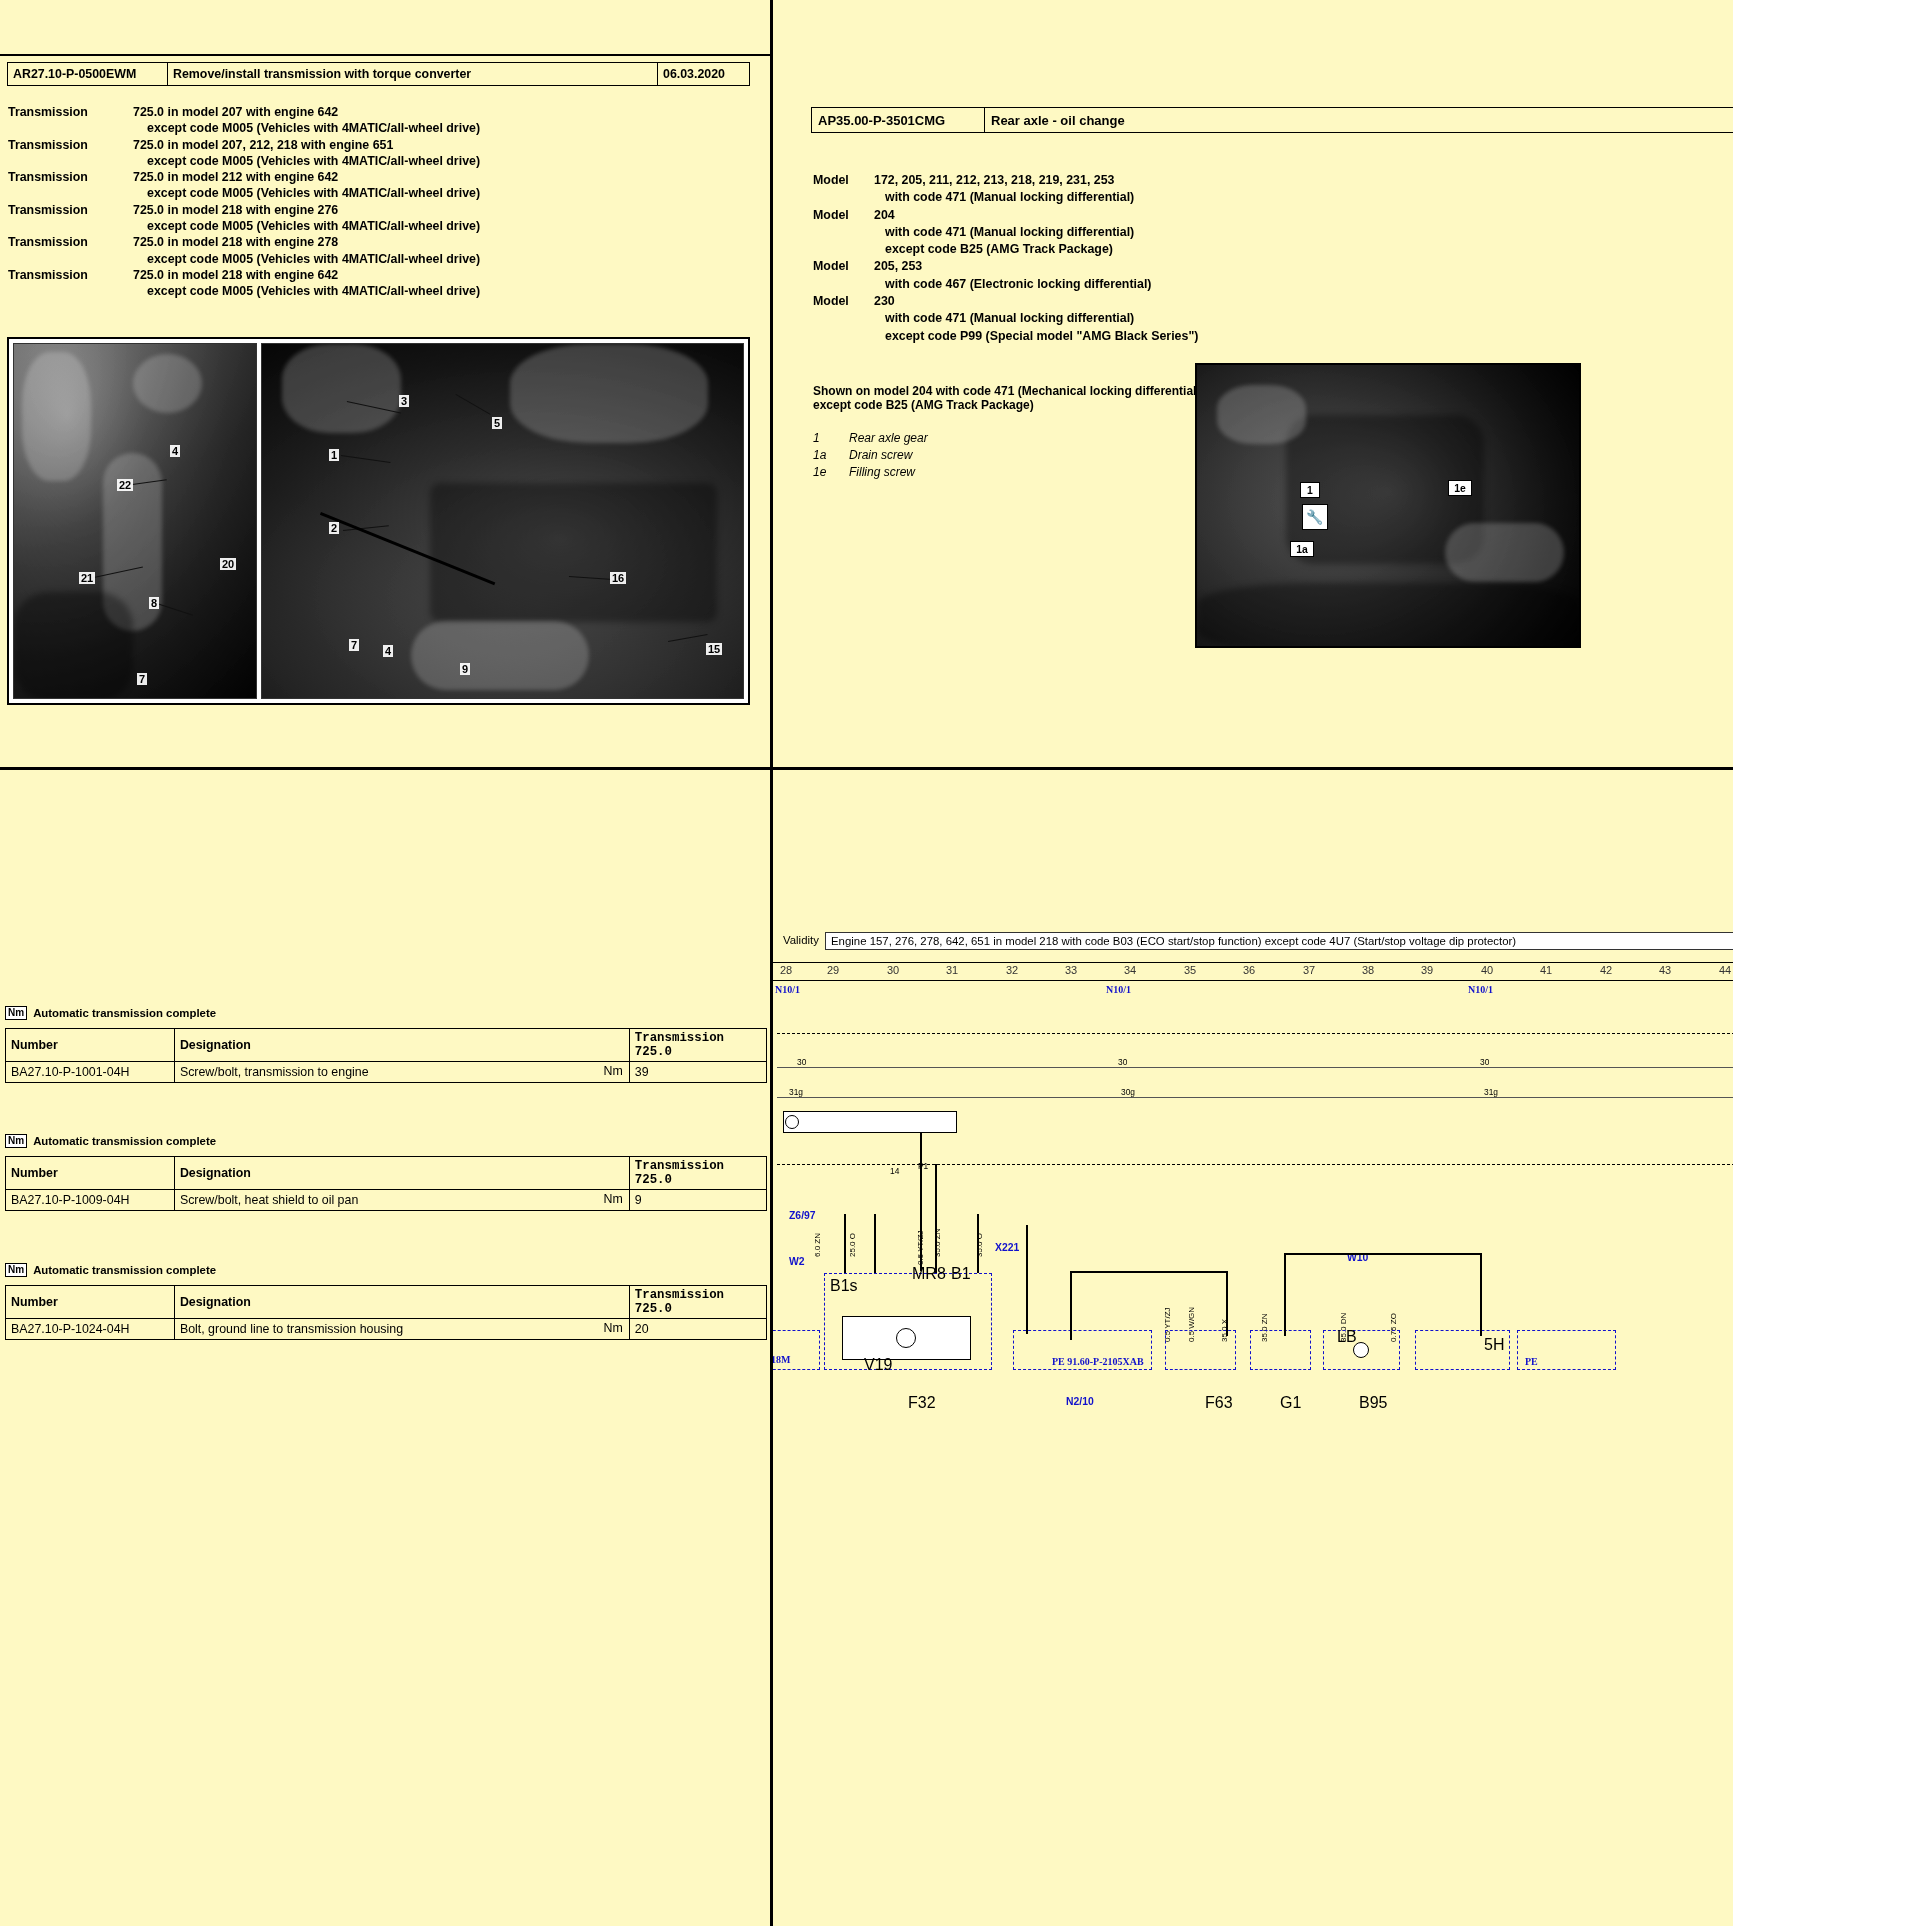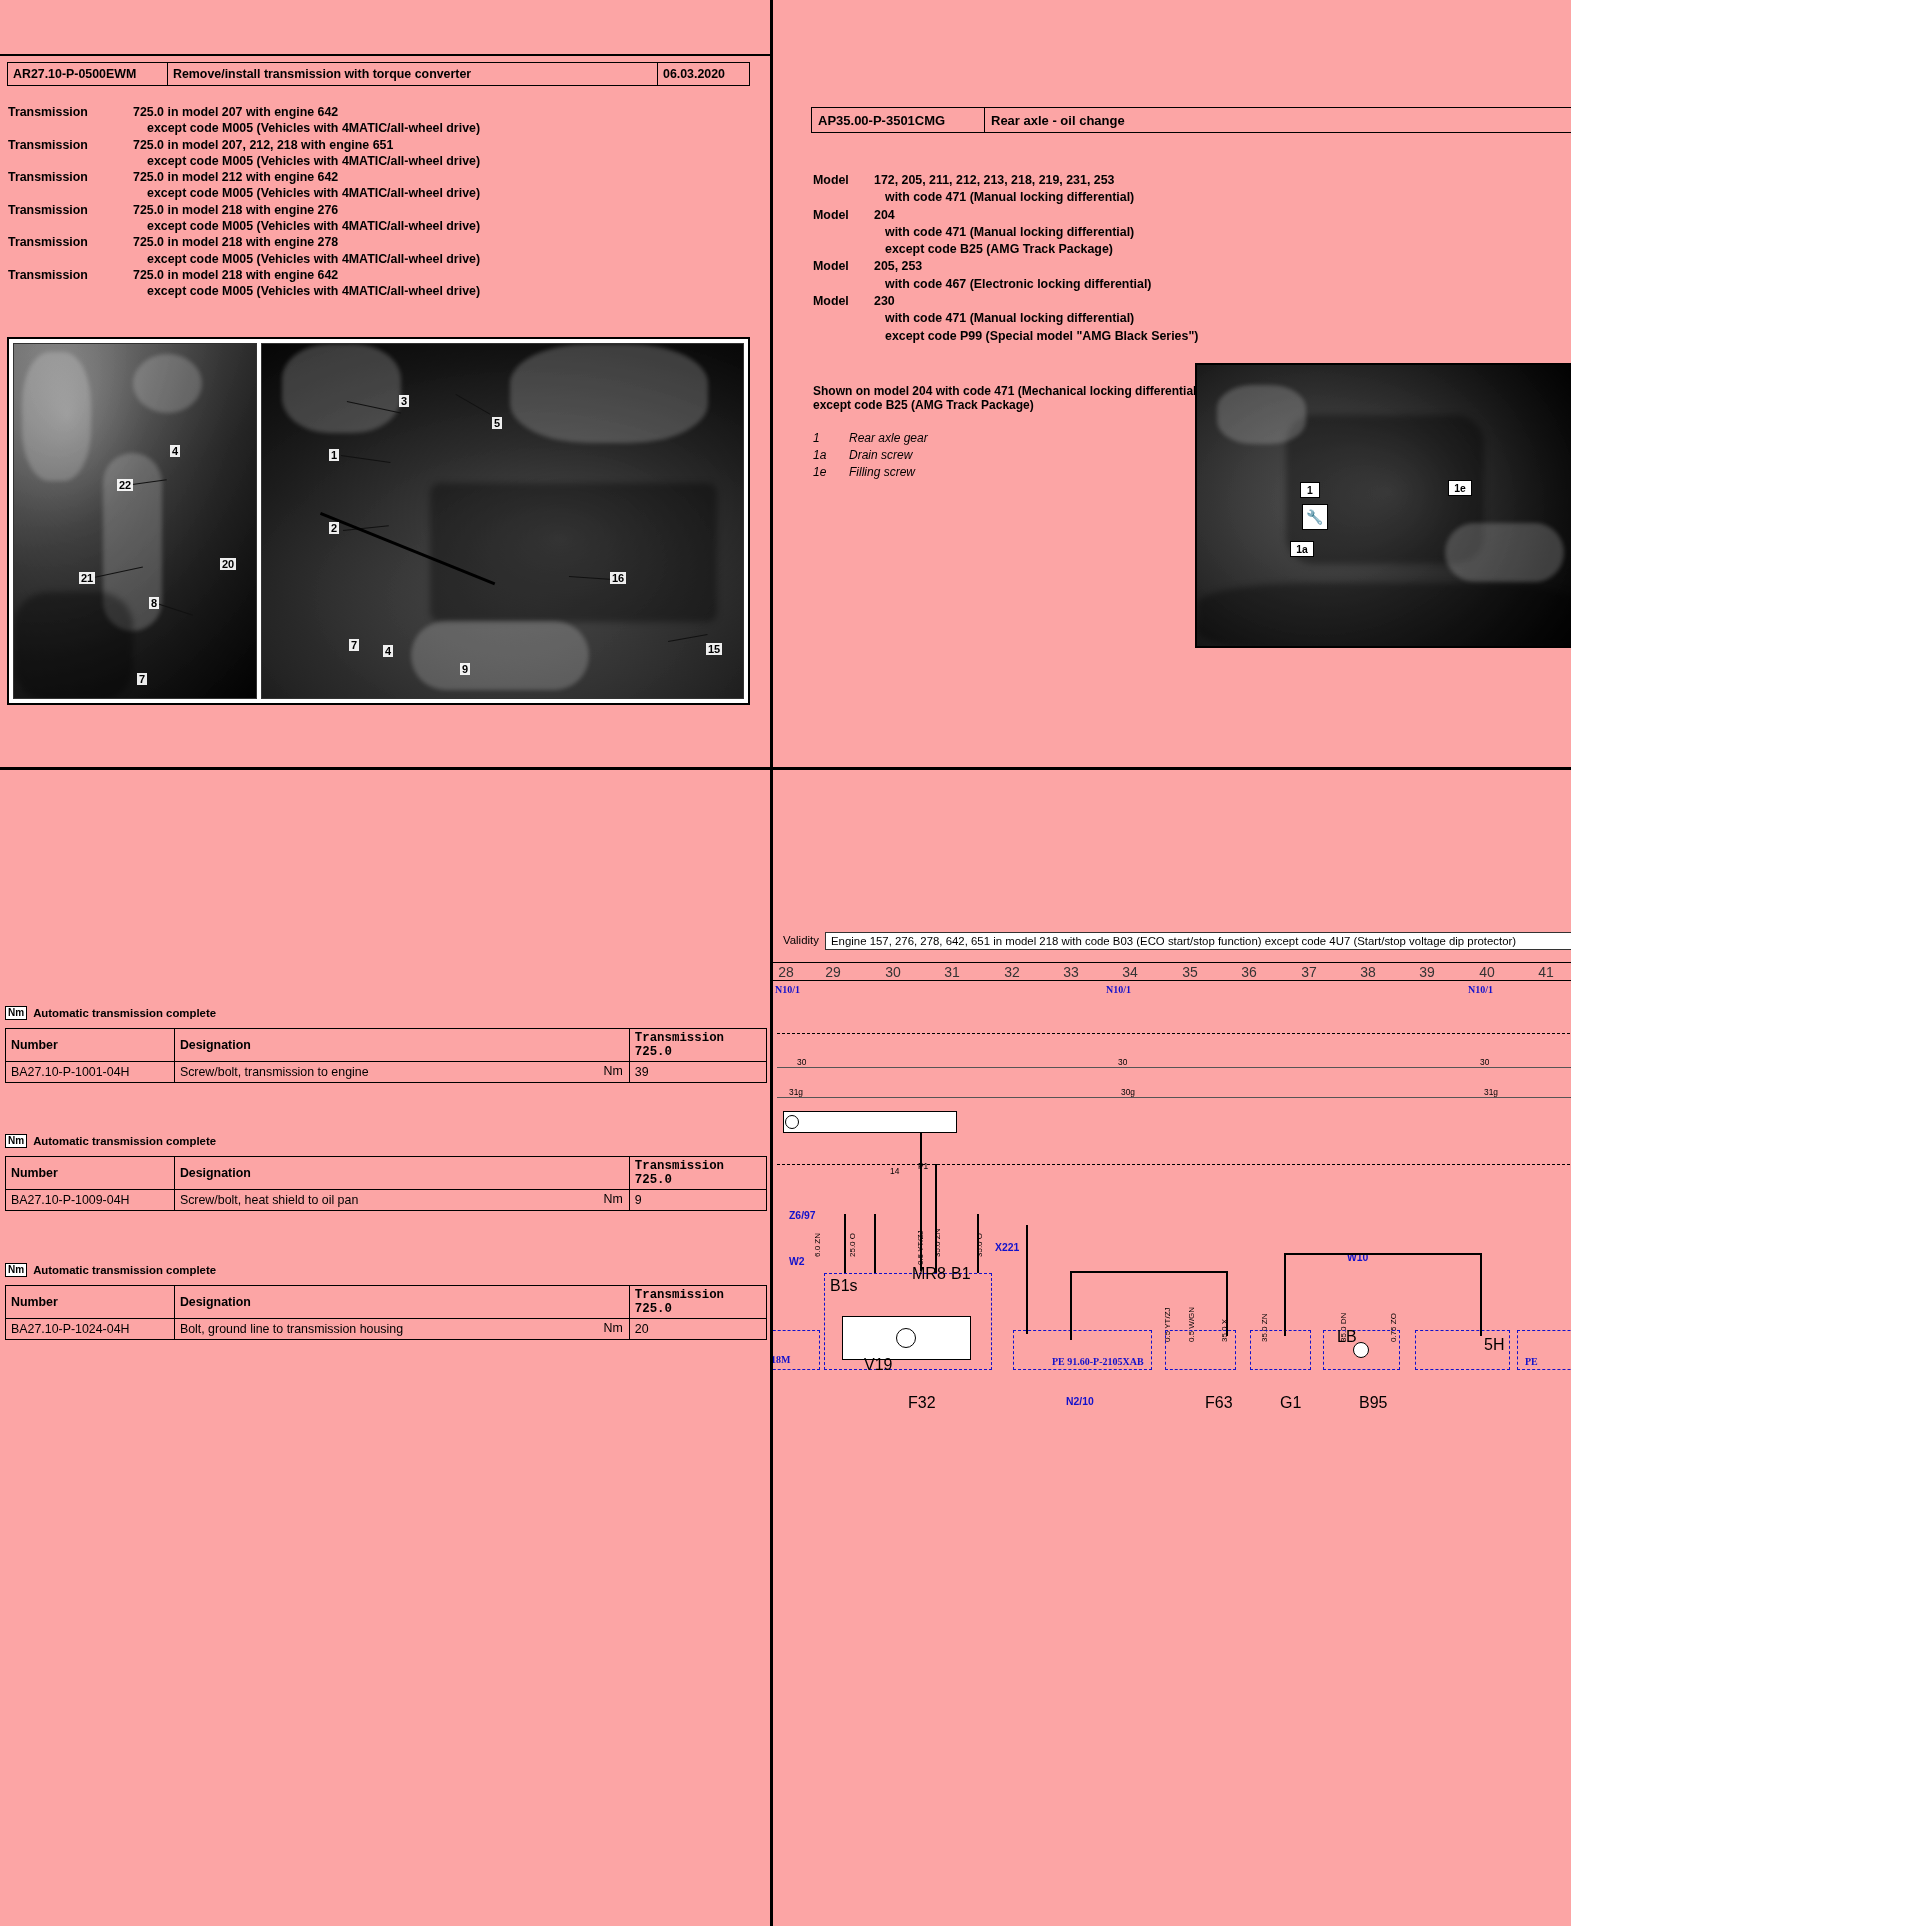--- a/index.html
+++ b/index.html
@@ -3,23 +3,23 @@
 <meta charset="utf-8">
 <style>
   * { box-sizing: border-box; }
   html, body {
     margin: 0; padding: 0;
     background: #ffffff;
     font-family: "Liberation Sans", sans-serif;
   }
   #page {
     position: relative;
-    width: 1571px;
+    width: 1733px;
     height: 1927px;
-    background: #fca5a5;
+    background: #fef9c3;
     overflow: hidden;
     padding-left: 16px;
   }
   
   .v-divider {
     position: absolute;
     left: 770px; top: 0; width: 3px; height: 1927px;
     background: #000;
   }
   .h-divider-left {
@@ -268,21 +268,21 @@
   }
   .wd-rule {
     position: absolute;
     background: #000;
     height: 1px;
   }
   .wd-ruler {
     position: absolute;
     left: 0; top: 190px;
     width: 1153px; height: 16px;
-    font-size: 14px;
+    font-size: 11px;
     color: #333;
   }
   .wd-tick {
     position: absolute;
     top: 0;
     width: 18px;
     text-align: center;
   }
   .wd-dash {
     position: absolute;

